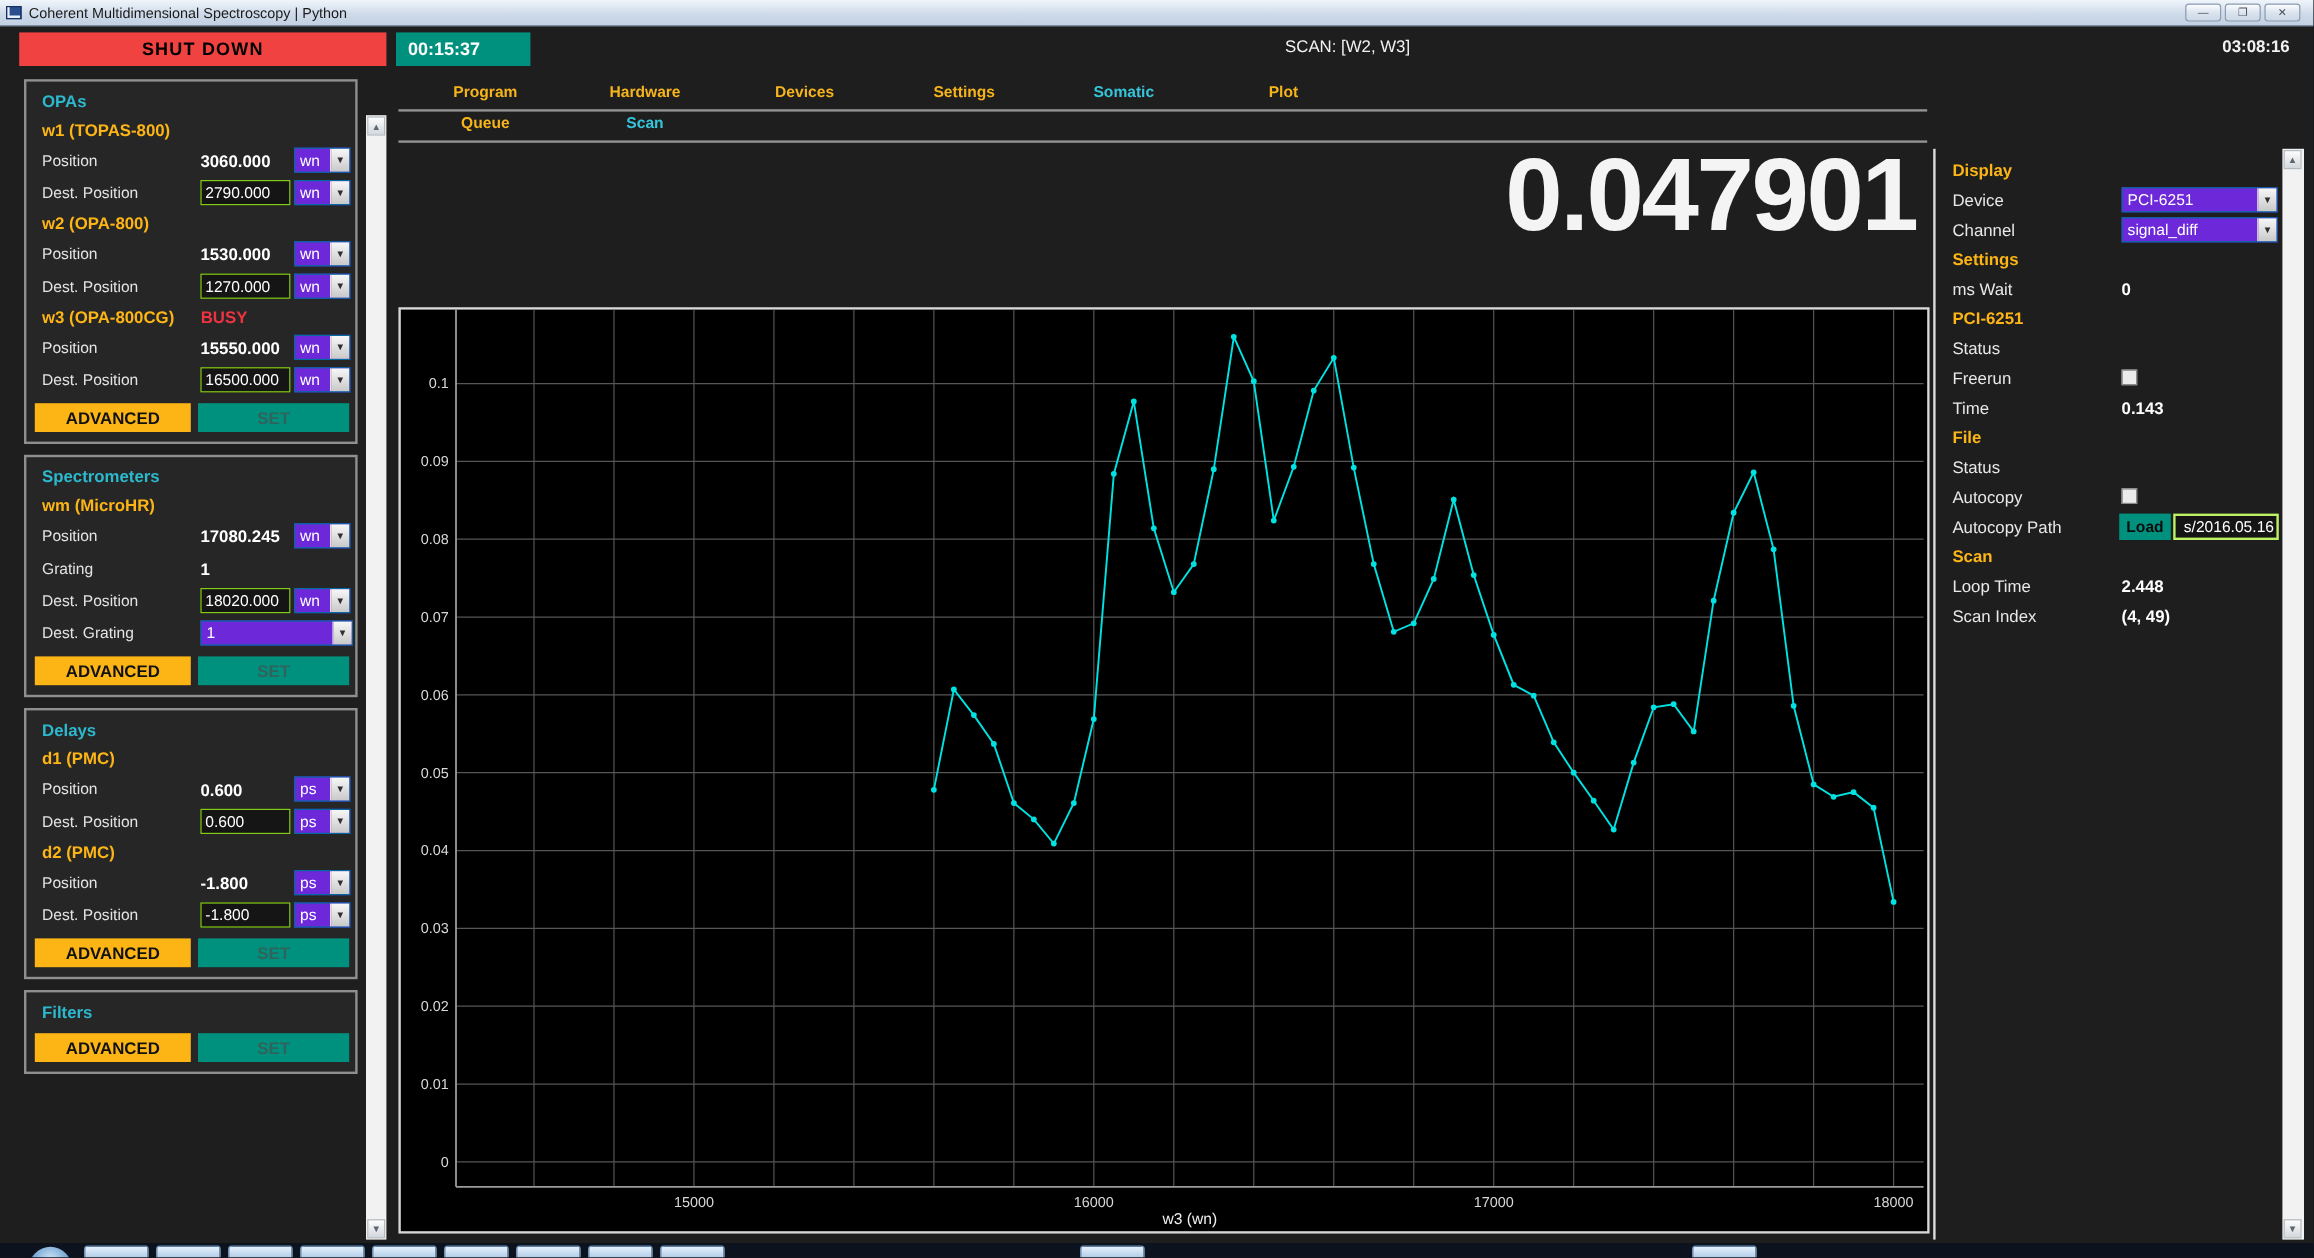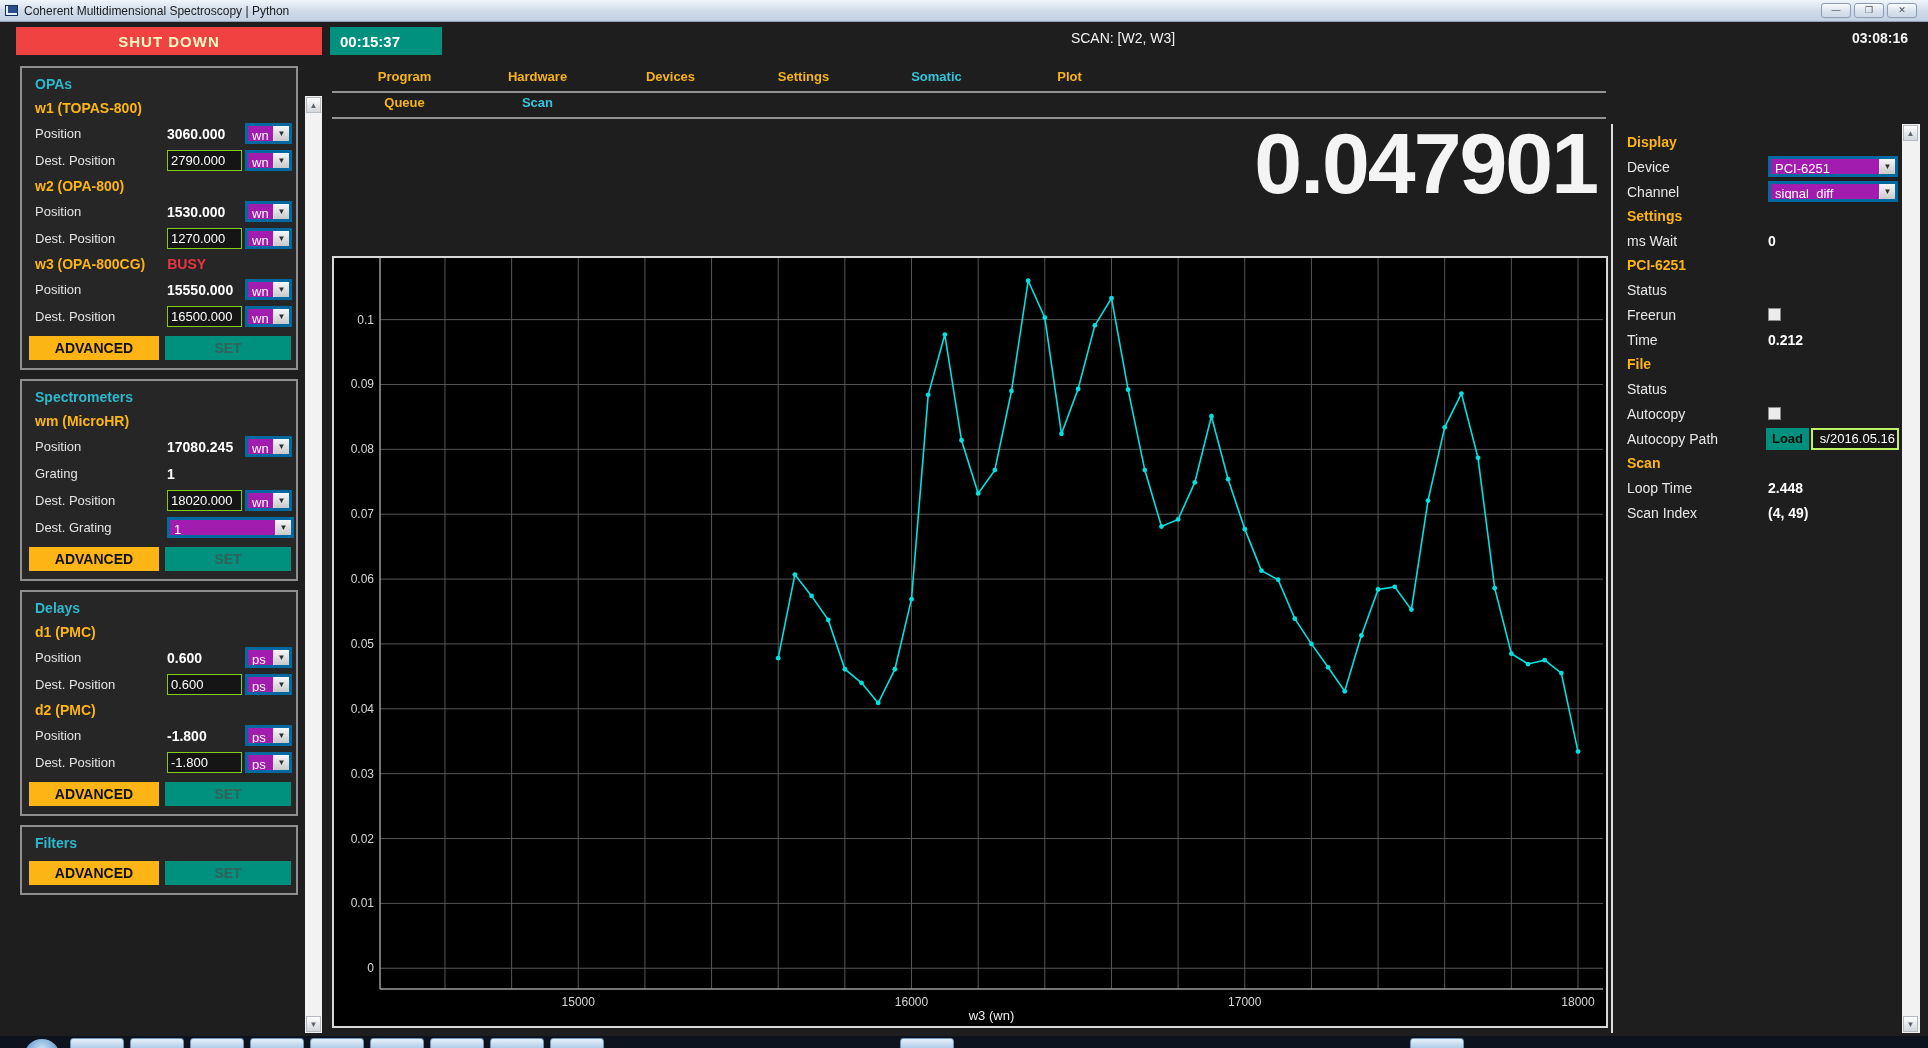--- a/index.html
+++ b/index.html
@@ -16,21 +16,21 @@
   .win-btns { display:flex; gap:3px; margin-right:6px;}
   .win-btn { width:30px; height:15px; border:1px solid #8d9cb0; border-radius:3px;
     background:linear-gradient(#fbfdfe,#dbe4ef 50%,#ccd8e6); color:#4a4f57; font-size:9px;
     display:flex; align-items:center; justify-content:center; line-height:9px; }
 
   
   .app-bg { position:absolute; left:0; top:22px; width:1928px; height:1014px; background:#1e1e1e; }
 
   
   .shutdown-btn { position:absolute; left:16px; top:27px; width:306px; height:28px; background:#f04341;
-    color:#fef9c3; font-weight:bold; font-size:15px; display:flex; align-items:center; justify-content:center;
+    color:#000000; font-weight:bold; font-size:15px; display:flex; align-items:center; justify-content:center;
     letter-spacing:1px;}
   .timer-box { position:absolute; left:330px; top:27px; width:112px; height:28px; background:#00917e;
     color:#fff; font-weight:bold; font-size:15px; display:flex; align-items:center; padding-left:10px;}
   .scan-status { position:absolute; left:993px; top:30px; width:260px; text-align:center; color:#f2f2f2;
     font-weight:normal; font-size:14px;}
   .clock { position:absolute; right:20px; top:30px; color:#f2f2f2; font-weight:bold; font-size:14px;}
 
   
   .tabs-main { position:absolute; left:338px; top:69px; height:20px; display:flex; }
   .tabs-sub  { position:absolute; left:338px; top:95px; height:20px; display:flex; }
@@ -47,21 +47,21 @@
   .sbox { border:2px solid #8f8f8f; background:#262626; margin-bottom:9px; padding:6px 0 8px 0; }
   .stitle { color:#2cb9ce; font-weight:bold; font-size:14px; padding:2px 0 2px 13px; height:22px;}
   .devrow { display:flex; padding-left:13px; height:24px; align-items:center;}
   .devname { color:#fcb515; font-weight:bold; font-size:14px; }
   .devstatus { color:#ee3340; font-weight:bold; font-size:14px; margin-left:22px;}
   .row { display:flex; align-items:center; height:27px; padding-left:13px; }
   .rlabel { color:#e3e3e3; font-size:13px; width:132px; }
   .rval { color:#fff; font-weight:bold; font-size:14px; width:78px; white-space:nowrap; overflow:hidden;}
   .rinput { width:75px; height:21px; background:#151515; border:1px solid #84cc16; color:#fff;
     font-size:13px; font-family:"Liberation Sans",sans-serif; padding:0 3px; margin-right:3px;}
-  .sel { display:flex; height:21px; background:#a21caf; border:3px solid #0369a1; align-items:stretch;}
+  .sel { display:flex; height:21px; background:#6d28d9; border:1px solid #0369a1; align-items:stretch;}
   .sel-val { color:#fff; font-size:13px; padding:2px 2px 0 4px; flex:1; white-space:nowrap; overflow:hidden;}
   .sel-arrow { width:16px; background:linear-gradient(#f7f7f7,#c9c9c9); border-left:1px solid #e2e2e2;
     color:#2e2e2e; font-size:8px; display:flex; align-items:center; justify-content:center;}
   .sel.unit { width:47px; }
   .sel.wide { width:127px; }
   .sel.rbw { width:130px; }
   .btnrow { display:flex; margin-top:6px; padding-left:7px; }
   .btn { height:24px; display:flex; align-items:center; justify-content:center; font-weight:bold; font-size:14px;}
   .btn.adv { width:130px; background:#fcb515; color:#111; }
   .btn.set { width:126px; background:#00917e; color:#30635c; margin-left:6px;}
@@ -440,21 +440,21 @@
     </div>
     <div class="rb-row">
       <span class="rb-label">Freerun</span>
       <span class="rb-ctrl">
         <span class="cb"></span>
       </span>
     </div>
     <div class="rb-row">
       <span class="rb-label">Time</span>
       <span class="rb-ctrl">
-        <span class="rb-val">0.212</span>
+        <span class="rb-val">0.143</span>
       </span>
     </div>
     <div class="rb-h">File</div>
     <div class="rb-row">
       <span class="rb-label">Status</span>
       <span class="rb-ctrl">
         <span class="rb-val"></span>
       </span>
     </div>
     <div class="rb-row">

